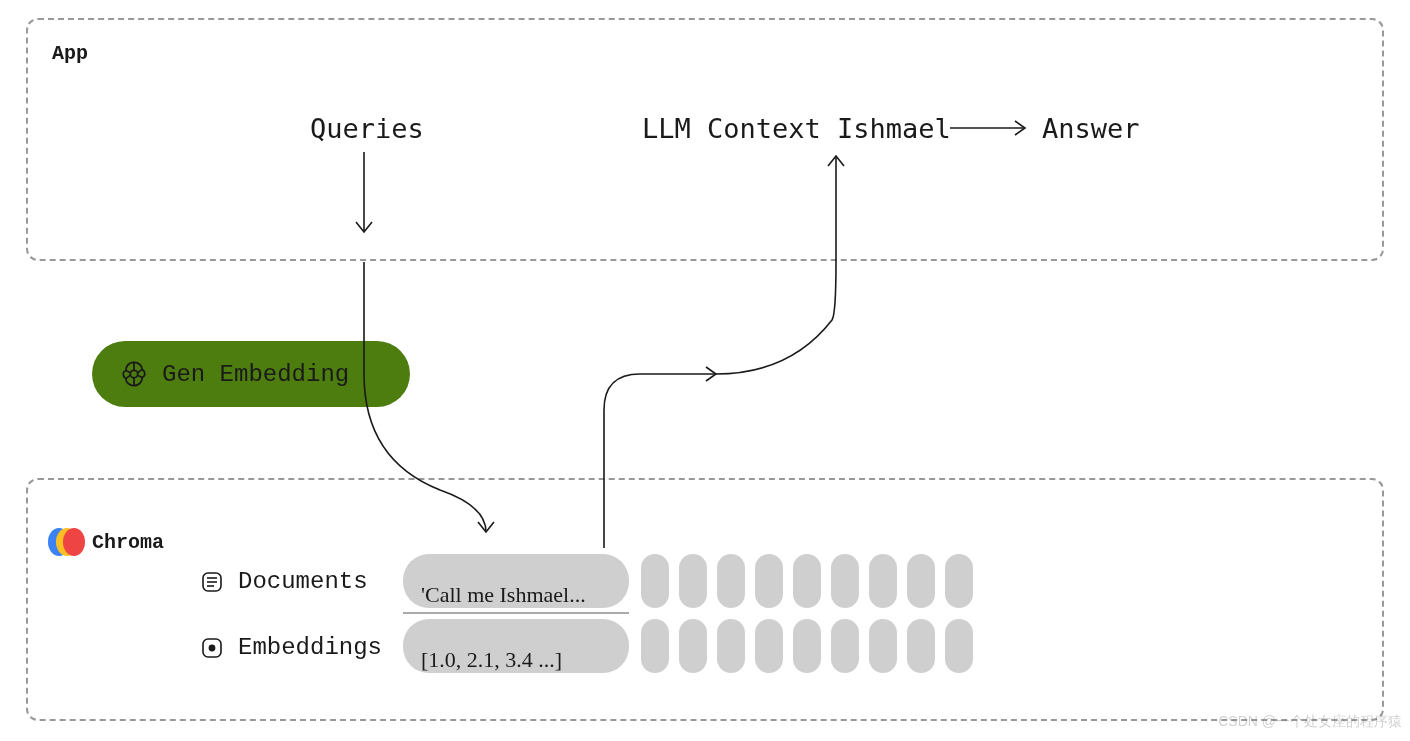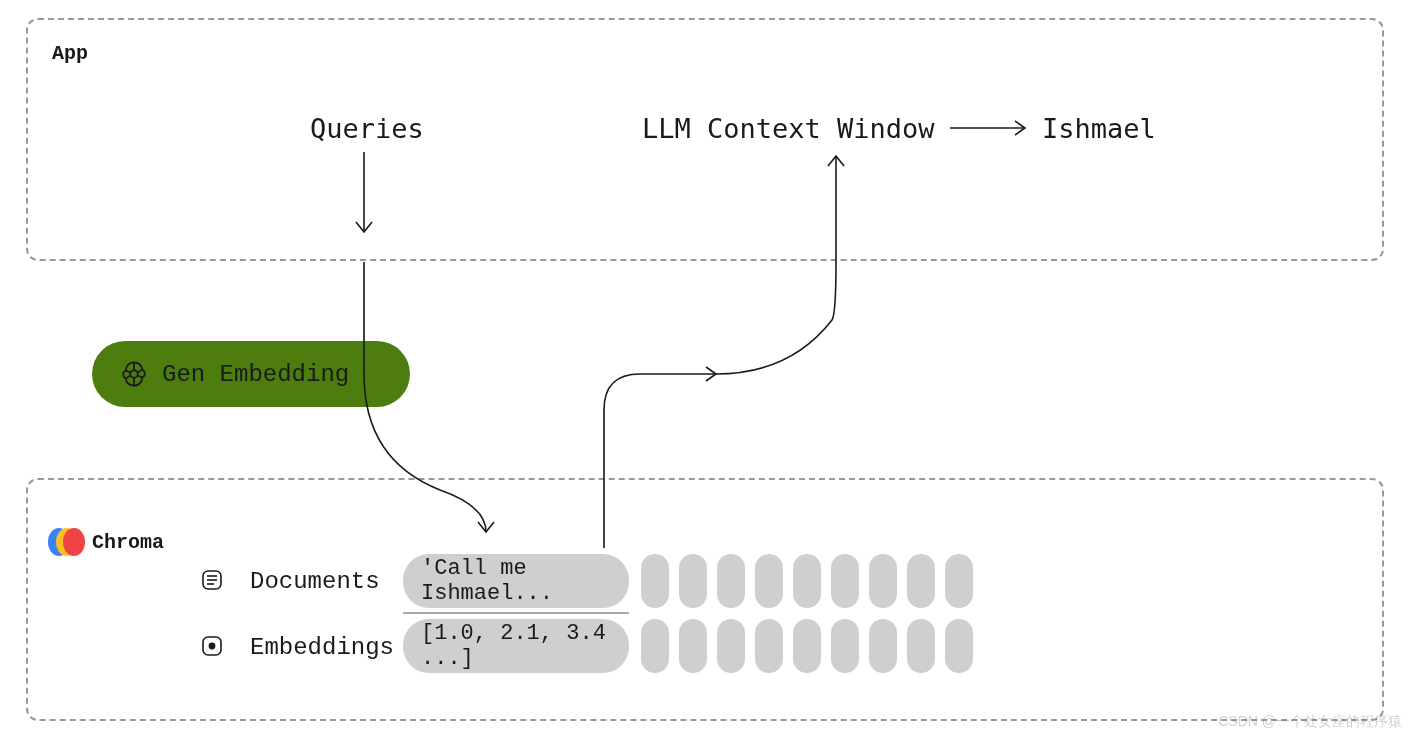--- a/index.html
+++ b/index.html
@@ -42,32 +42,34 @@
       display: flex;
       align-items: center;
       padding: 0 28px;
       gap: 14px;
       font-size: 24px;
       height: 66px;
     }
     .row-label {
       position: absolute;
       display: flex;
-      gap: 26px;
+      align-items: center;
+      gap: 14px;
       font-size: 24px;
     }
     .gray-pill {
       position: absolute;
       background: #cfcfcf;
       border-radius: 26px;
       display: flex;
-      align-items: center;
+      align-items: flex-end;
       padding: 0 18px;
       font-size: 22px;
       height: 54px;
+      font-family: Liberation Serif, serif;
     }
     .gray-capsule {
       position: absolute;
       background: #cfcfcf;
       border-radius: 14px;
       width: 28px;
       height: 54px;
     }
     .divider {
       position: absolute;
@@ -104,22 +106,22 @@
   </style>
 </head>
 <body>
 
 <div class="dashed-box" style="left:26px; top:18px; width:1358px; height:243px;"></div>
 <div class="box-label" style="left:52px; top:42px;">
   <span>App</span>
 </div>
 
 <div class="flow-label" style="left:310px; top:113px;">Queries</div>
-<div class="flow-label" style="left:642px; top:113px;">LLM Context Window</div>
-<div class="flow-label" style="left:1042px; top:113px;">Ishmael</div>
+<div class="flow-label" style="left:642px; top:113px;">LLM Context Ishmael</div>
+<div class="flow-label" style="left:1042px; top:113px;">Answer</div>
 
 <div class="pill" style="left:92px; top:341px; width:318px;">
   <span style="display:inline-flex;">
     <svg width="28" height="28" viewBox="0 0 24 24" fill="none" stroke="#1a1a1a" stroke-width="1.5">
       <path d="M12 2 C7 2 5 6 5 9 C2 10 2 14 5 16 C5 19 8 22 12 22 C17 22 19 18 19 15 C22 14 22 10 19 8 C19 5 16 2 12 2 Z"></path>
       <circle cx="12" cy="12" r="3.2" fill="none"></circle>
       <path d="M12 2 L12 8.8 M5 9 L9 11 M5 16 L9 13 M12 22 L12 15.2 M19 15 L15 13 M19 8 L15 11"></path>
     </svg>
   </span>
   <span>Gen Embedding</span>

